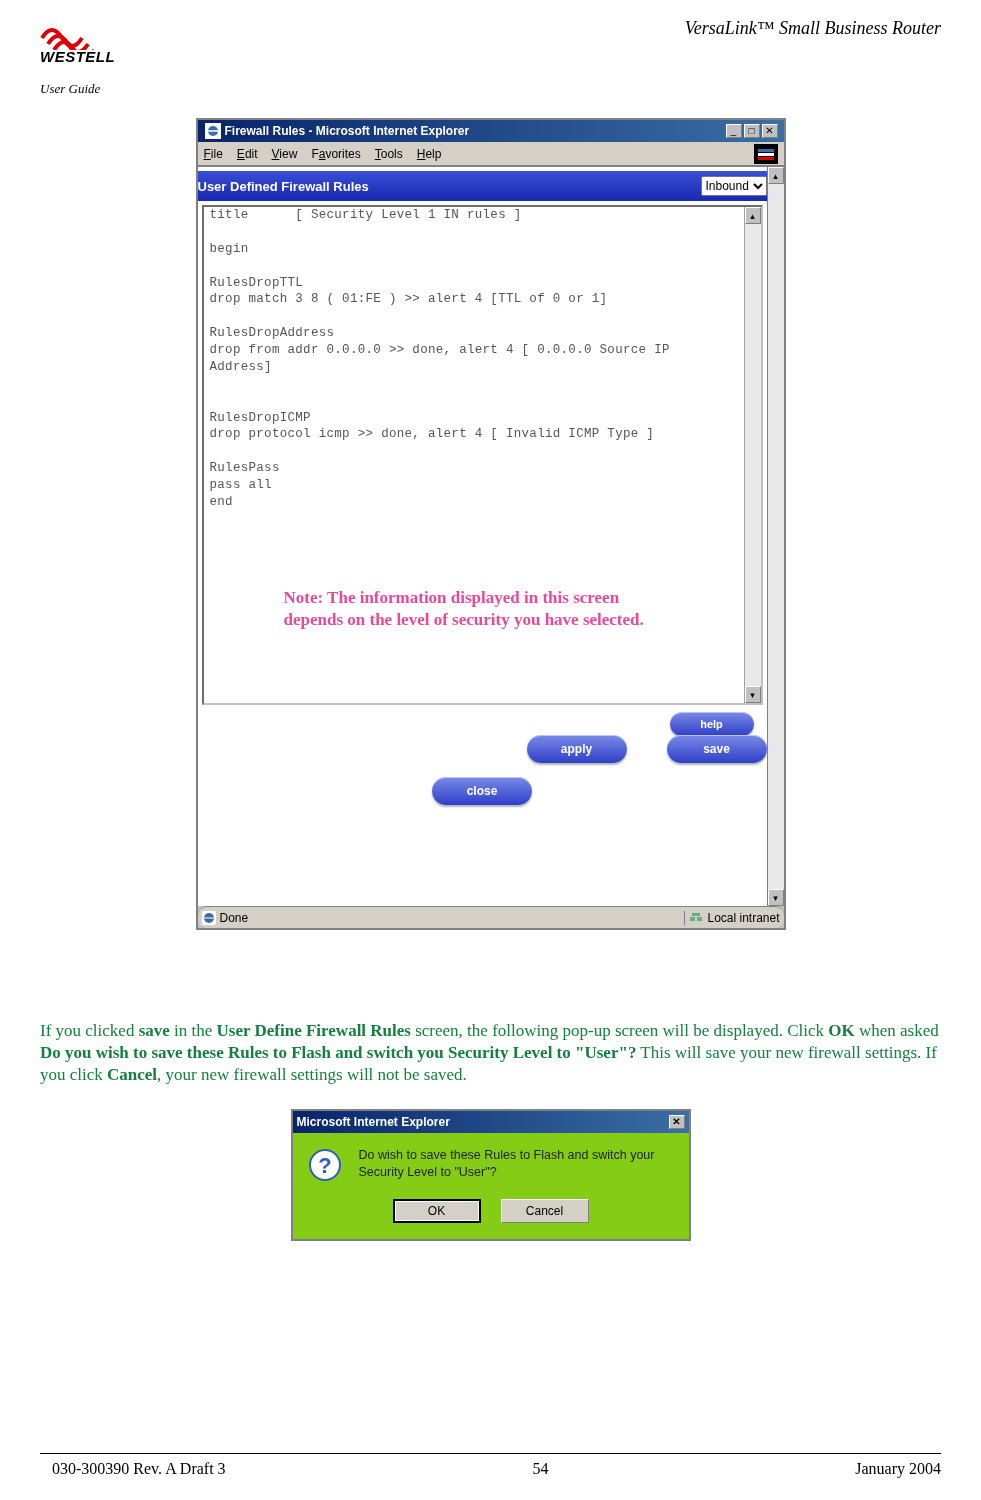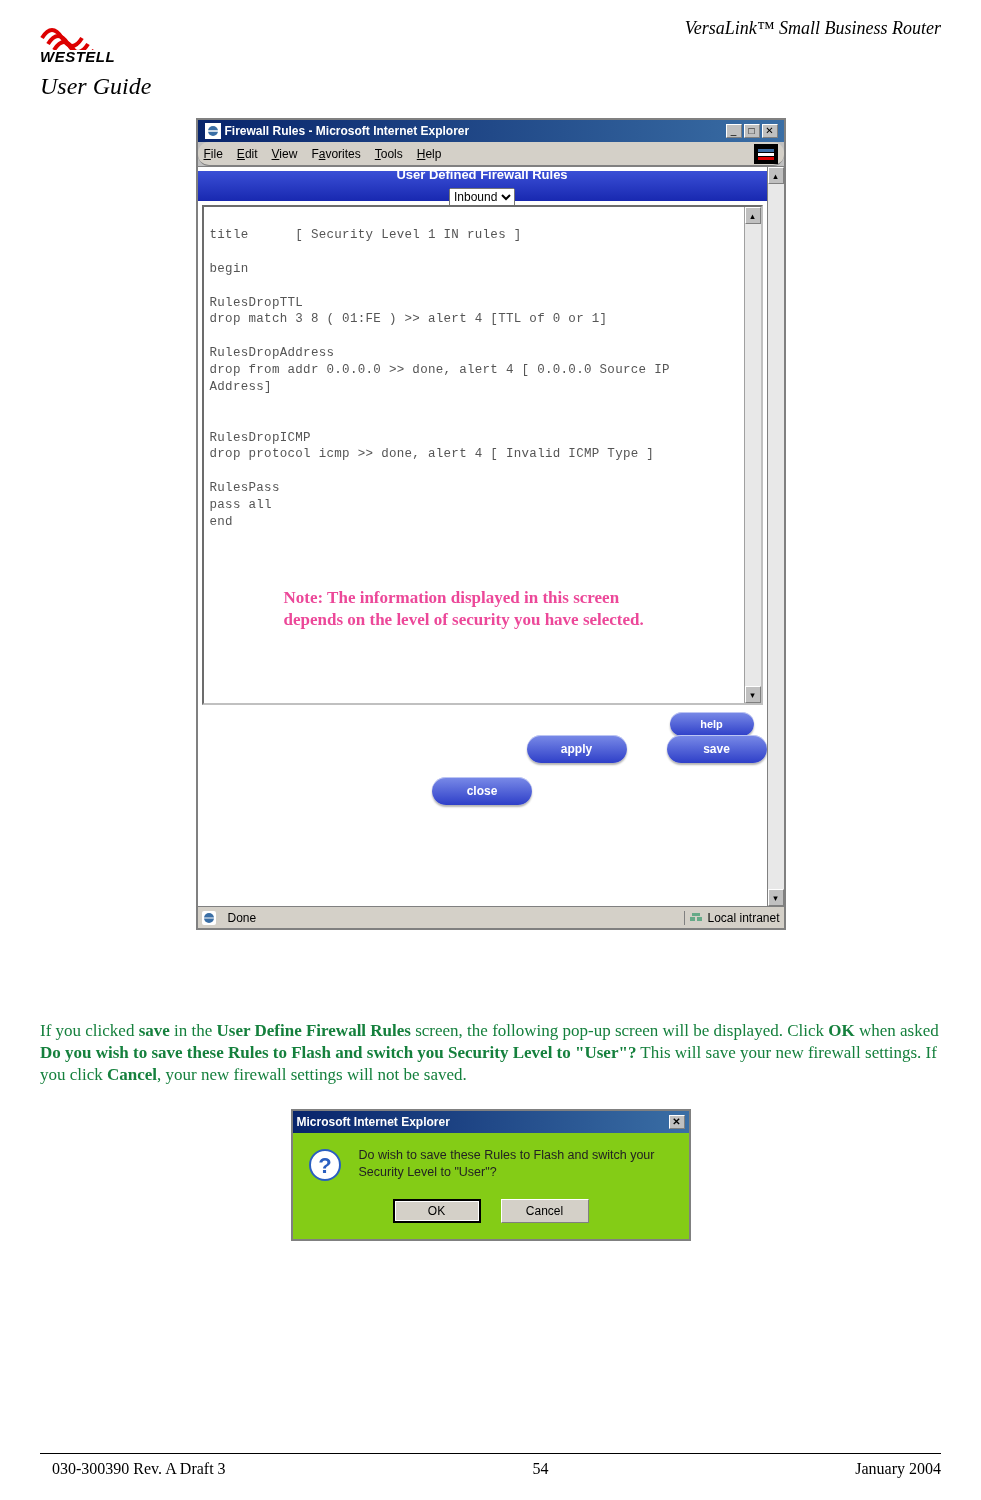--- a/index.html
+++ b/index.html
@@ -14,21 +14,21 @@
   }
   .page-header {
     display: flex;
     justify-content: space-between;
     align-items: flex-start;
     height: 80px;
   }
   .logo-block { display:flex; flex-direction:column; align-items:flex-start; }
   .logo-wave { width: 70px; height: 32px; }
   .logo-text { font-family: Arial, sans-serif; font-weight: 700; font-style: italic; letter-spacing: 0.5px; font-size: 15px; color:#000; margin-top:-2px;}
-  .user-guide { font-style: italic; font-size: 24px; margin-top:8px;}
+  .user-guide { font-style: italic; font-size: 13px; margin-top:16px;}
   .product-title { font-style: italic; font-size: 18px; white-space: nowrap; }
 
   .screenshot-wrap {
     width: 590px;
     margin: 20px auto 0 auto;
     border: 2px solid #808080;
     background: #c0c0c0;
   }
   .titlebar {
     height: 22px;
@@ -54,21 +54,20 @@
   }
   .menubar {
     height: 24px;
     background: #d4d0c8;
     border-bottom: 1px solid #808080;
     display:flex; align-items:center;
     font-family: Tahoma, Arial, sans-serif;
     font-size:12px;
     padding: 0 6px;
     gap: 14px;
-    border-radius: 11px;
   }
   .menubar .brand-ie { margin-left:auto; width:24px; height:20px; background:#000; display:flex; align-items:center; justify-content:center;}
   .menubar .brand-ie svg { width:18px; height:16px;}
   .menu-item .ul { text-decoration: underline; }
 
   .content-area {
     background: #fff;
     margin: 0;
     border-top: 1px solid #808080;
     height: 740px;
@@ -91,26 +90,25 @@
     padding: 0;
     margin-right:17px;
   }
   .page-heading-bar {
     height: 30px;
     margin-top:4px;
     background: linear-gradient(to bottom, #3a4fd6, #1828b0);
     color:#fff;
     display:flex;
     align-items:center;
-    justify-content:center;
+    justify-content:space-between;
     font-family: Verdana, Arial, sans-serif;
     font-size:13px;
     font-weight:700;
     gap: 6px;
-    flex-direction: column;
   }
   .page-heading-bar select {
     font-family: Tahoma, Arial, sans-serif;
     font-size:12px;
     height:20px;
   }
   .rules-textarea {
     margin: 4px 4px 0 4px;
     border: 2px inset #c0c0c0;
     background:#fff;
@@ -119,21 +117,21 @@
   }
   .rules-textarea .ta-scroll {
     position:absolute; right:0; top:0; bottom:0; width:17px;
     background:#d4d0c8; border-left:1px solid #a0a0a0;
     display:flex; flex-direction:column;
   }
   .rules-content {
     font-family: "Courier New", monospace;
     font-size: 12.5px;
     color: #555;
-    padding: 20px 6px;
+    padding: 0 6px;
     white-space: pre;
     line-height: 1.35;
     letter-spacing: 0.3px;
     position:absolute;
     top:0; left:0; right:17px; bottom:0;
   }
   .overlay-note {
     position:absolute;
     top: 380px;
     left: 80px;
@@ -177,21 +175,22 @@
   .help-btn .pill-btn { min-width:84px; height:24px; font-size:11px;}
 
   .statusbar {
     height:22px;
     background:#d4d0c8;
     border-top:1px solid #808080;
     display:flex; align-items:center;
     font-family: Tahoma, Arial, sans-serif;
     font-size:12px;
     padding: 0 4px;
-    gap: 12px;
+    gap: 4px;
+    border-radius: 9px;
   }
   .statusbar .status-right { margin-left:auto; display:flex; align-items:center; gap:4px; border-left:1px solid #808080; padding-left:4px;}
   .status-ie-icon { width:14px; height:14px; background:#fff; border-radius:2px; display:flex; align-items:center; justify-content:center; font-size:10px;}
   .status-net-icon { width:14px; height:14px; }
 
   .body-text-block {
     margin-top: 90px;
     font-size: 17px;
     line-height: 1.28;
     color:#15803d;

